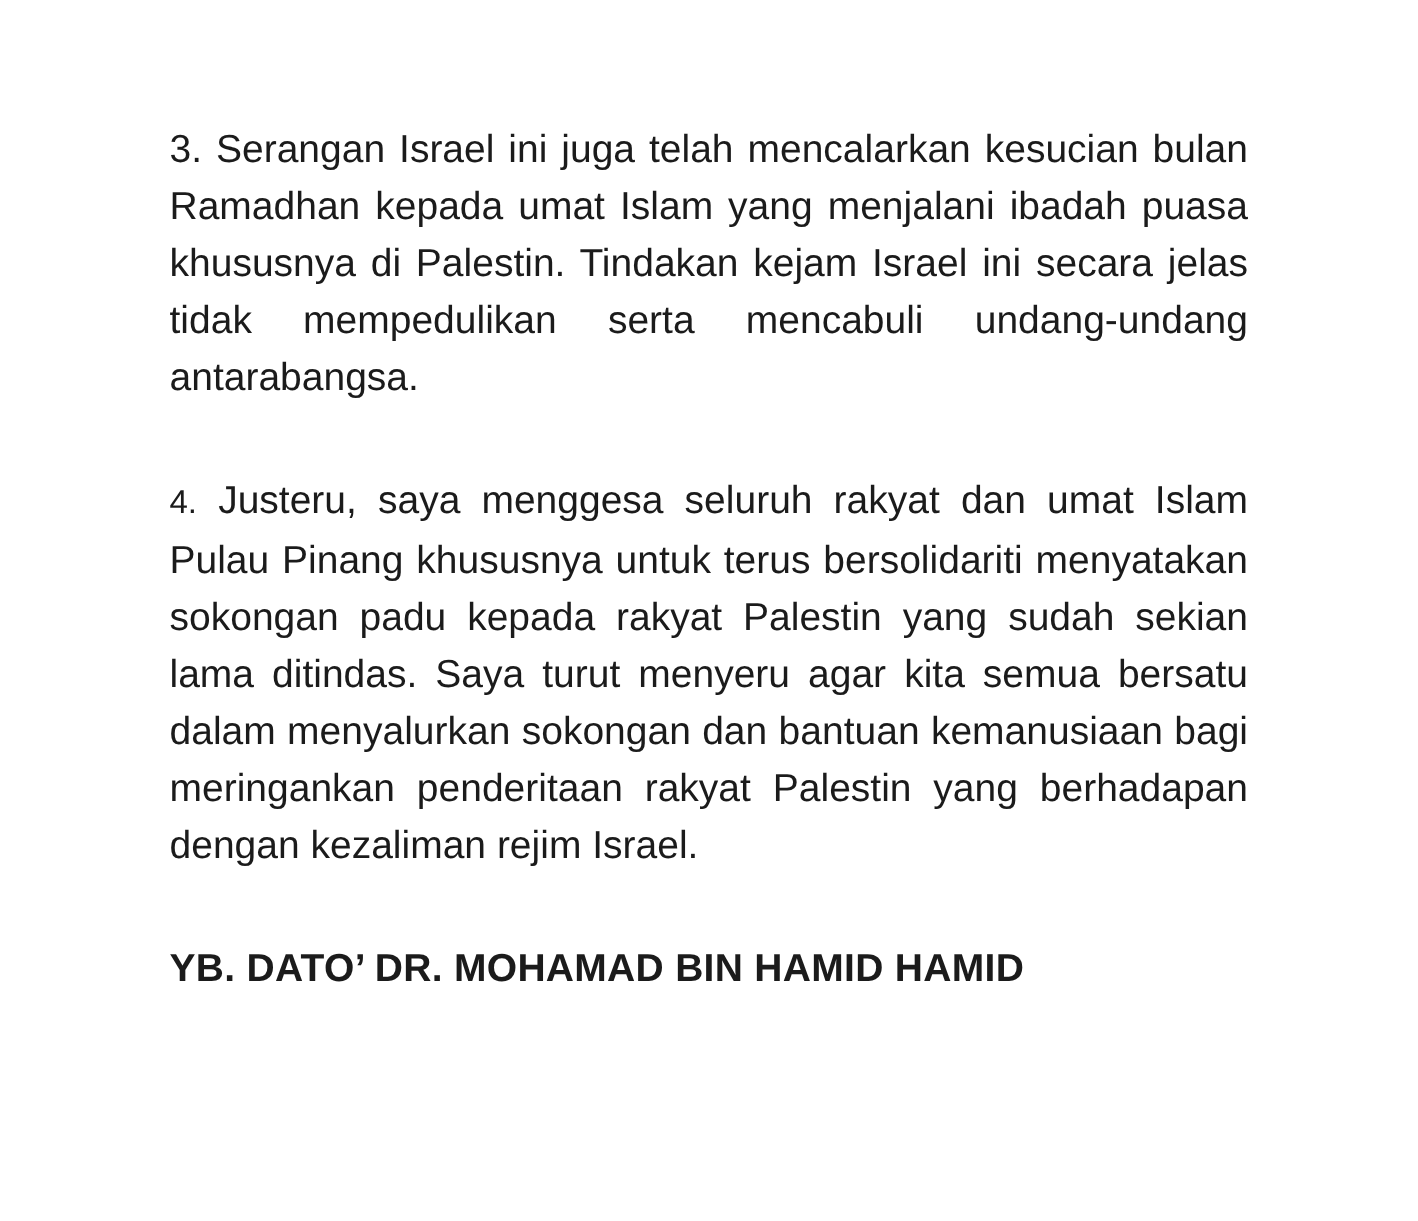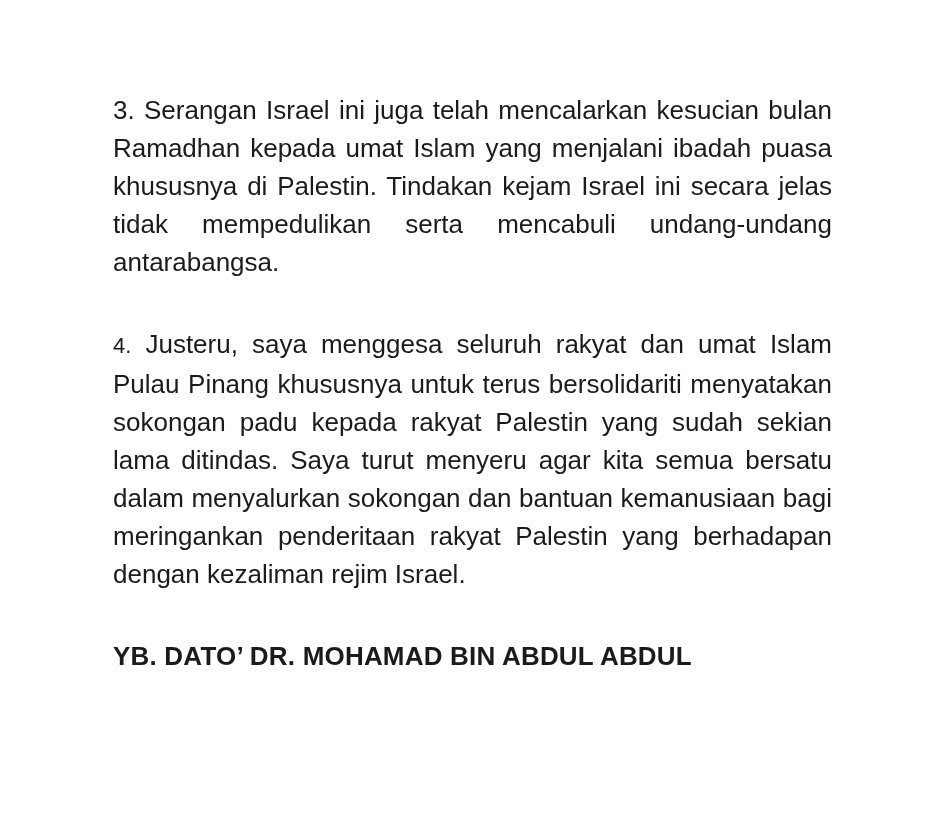--- a/index.html
+++ b/index.html
@@ -13,21 +13,21 @@
     height: 814px;
     background: #ffffff;
     overflow: hidden;
     font-family: "Liberation Sans", "DejaVu Sans", sans-serif;
     color: #1b1b1b;
     -webkit-font-smoothing: antialiased;
   }
   .content {
     position: absolute;
     left: 113px;
-    top: 91px;
+    top: 80px;
     width: 719px;
   }
   p.para {
     margin: 0 0 44px 0;
     font-size: 26px;
     line-height: 38px;
     text-align: justify;
     text-justify: inter-word;
     color: #1b1b1b;
   }
@@ -54,17 +54,17 @@
 <body>
 
 <div class="page">
   <div class="content">
 
     <p class="para"><span class="para-number">3.</span> <span>Serangan Israel ini juga telah mencalarkan kesucian bulan Ramadhan kepada umat Islam yang menjalani ibadah puasa khususnya di Palestin. Tindakan kejam Israel ini secara jelas tidak mempedulikan serta mencabuli undang-undang antarabangsa.</span></p>
 
     <p class="para"><span class="para-number num-small">4.</span> <span>Justeru, saya menggesa seluruh rakyat dan umat Islam Pulau Pinang khususnya untuk terus bersolidariti menyatakan sokongan padu kepada rakyat Palestin yang sudah sekian lama ditindas. Saya turut menyeru agar kita semua bersatu dalam menyalurkan sokongan dan bantuan kemanusiaan bagi meringankan penderitaan rakyat Palestin yang berhadapan dengan kezaliman rejim Israel.</span></p>
 
     <div class="signature-block">
-      <div class="sig-name">YB. DATO’ DR. MOHAMAD BIN ABDUL ABDUL</div>
+      <div class="sig-name">YB. DATO’ DR. MOHAMAD BIN HAMID HAMID</div>
     </div>
 
   </div>
 </div>
 
 </body></html>

